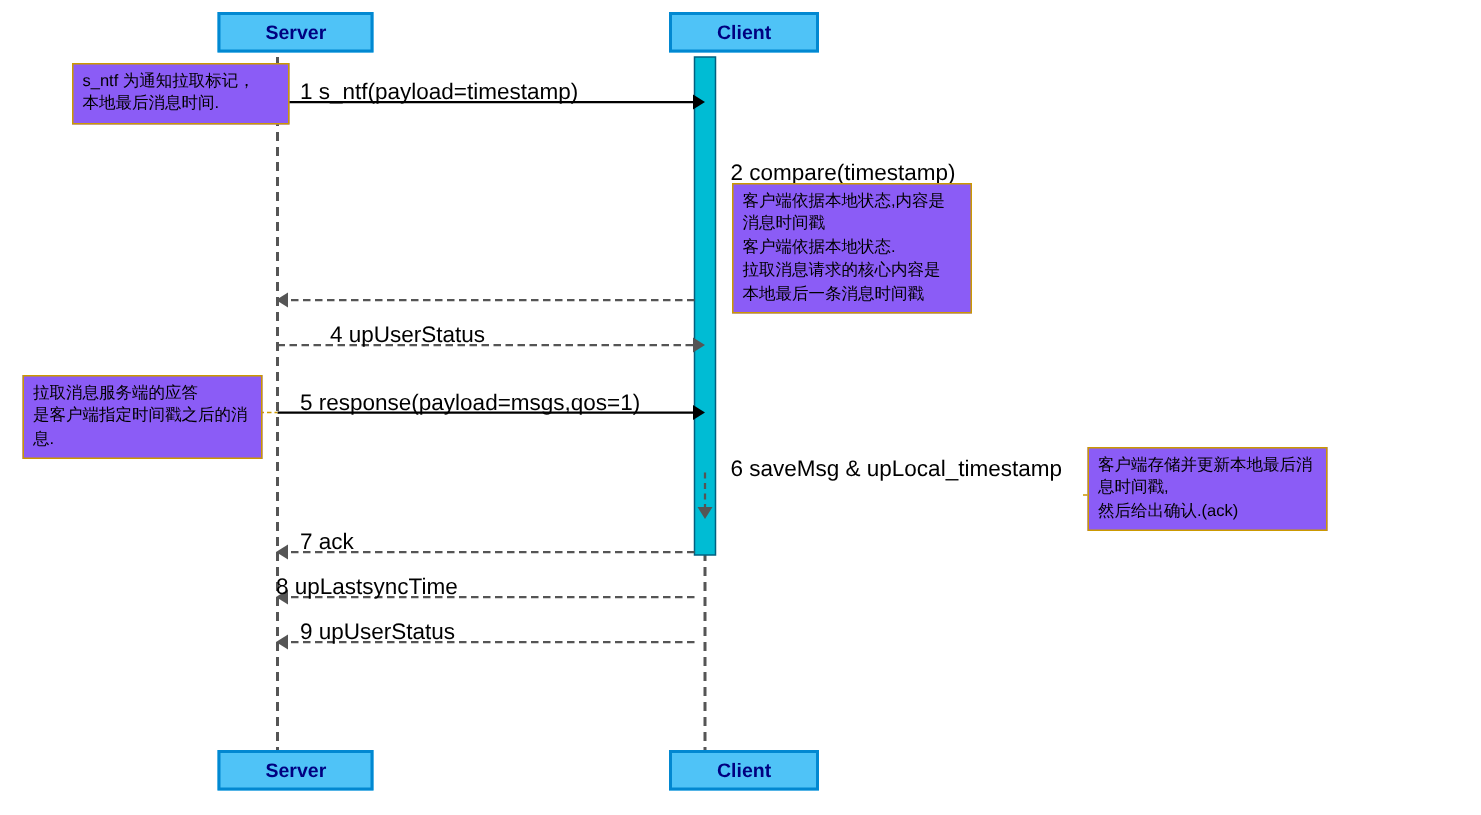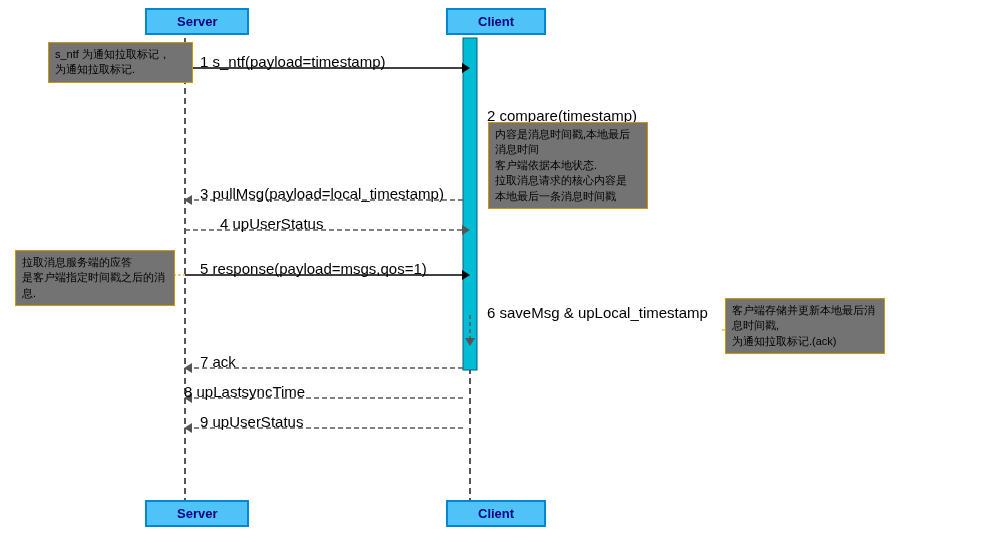--- a/index.html
+++ b/index.html
@@ -35,21 +35,21 @@
     .arrow-label {
       position: absolute;
       font-size: 15px;
       color: #000;
       white-space: nowrap;
     }
 
     
     .note-box {
       position: absolute;
-      background: #737373;
+      background: #8b5cf6;
       border: 1px solid #cc9900;
       padding: 4px 6px;
       font-size: 11px;
       line-height: 1.4;
       max-width: 160px;
     }
 
     svg.arrows {
       position: absolute;
       top: 0; left: 0;
@@ -119,24 +119,20 @@
   <div class="arrow-label" style="left:200px; top:53px;">
     <span>1</span>
     <span> s_ntf(payload=timestamp)</span>
   </div>
 
   <div class="arrow-label" style="left:487px; top:107px;">
     <span>2</span>
     <span> compare(timestamp)</span>
   </div>
 
-  <div class="arrow-label" style="left:200px; top:185px;">
-    <span>3</span>
-    <span> pullMsg(payload=local_timestamp)</span>
-  </div>
 
   <div class="arrow-label" style="left:200px; top:215px;margin-left:20px;">
     <span>4</span>
     <span> upUserStatus</span>
   </div>
 
   <div class="arrow-label" style="left:200px; top:260px;">
     <span>5</span>
     <span> response(payload=msgs,qos=1)</span>
   </div>
@@ -156,33 +152,33 @@
     <span> upLastsyncTime</span>
   </div>
 
   <div class="arrow-label" style="left:200px; top:413px;">
     <span>9</span>
     <span> upUserStatus</span>
   </div>
 
   <div class="note-box" style="left:48px; top:42px; width:145px;">
     <span>s_ntf 为通知拉取标记，</span><br>
-    <span>为通知拉取标记.</span>
+    <span>本地最后消息时间.</span>
   </div>
 
   <div class="note-box" style="left:488px; top:122px; width:230px;">
-    <span>内容是消息时间戳,本地最后消息时间</span><br>
+    <span>客户端依据本地状态,内容是消息时间戳</span><br>
     <span>客户端依据本地状态.</span><br>
     <span>拉取消息请求的核心内容是</span><br>
     <span>本地最后一条消息时间戳</span>
   </div>
 
   <div class="note-box" style="left:15px; top:250px; width:164px;">
     <span>拉取消息服务端的应答</span><br>
     <span>是客户端指定时间戳之后的消息.</span>
   </div>
 
   <div class="note-box" style="left:725px; top:298px; width:248px;">
     <span>客户端存储并更新本地最后消息时间戳,</span><br>
-    <span>为通知拉取标记.(ack)</span>
+    <span>然后给出确认.(ack)</span>
   </div>
 
 </div>
 
 </body></html>

